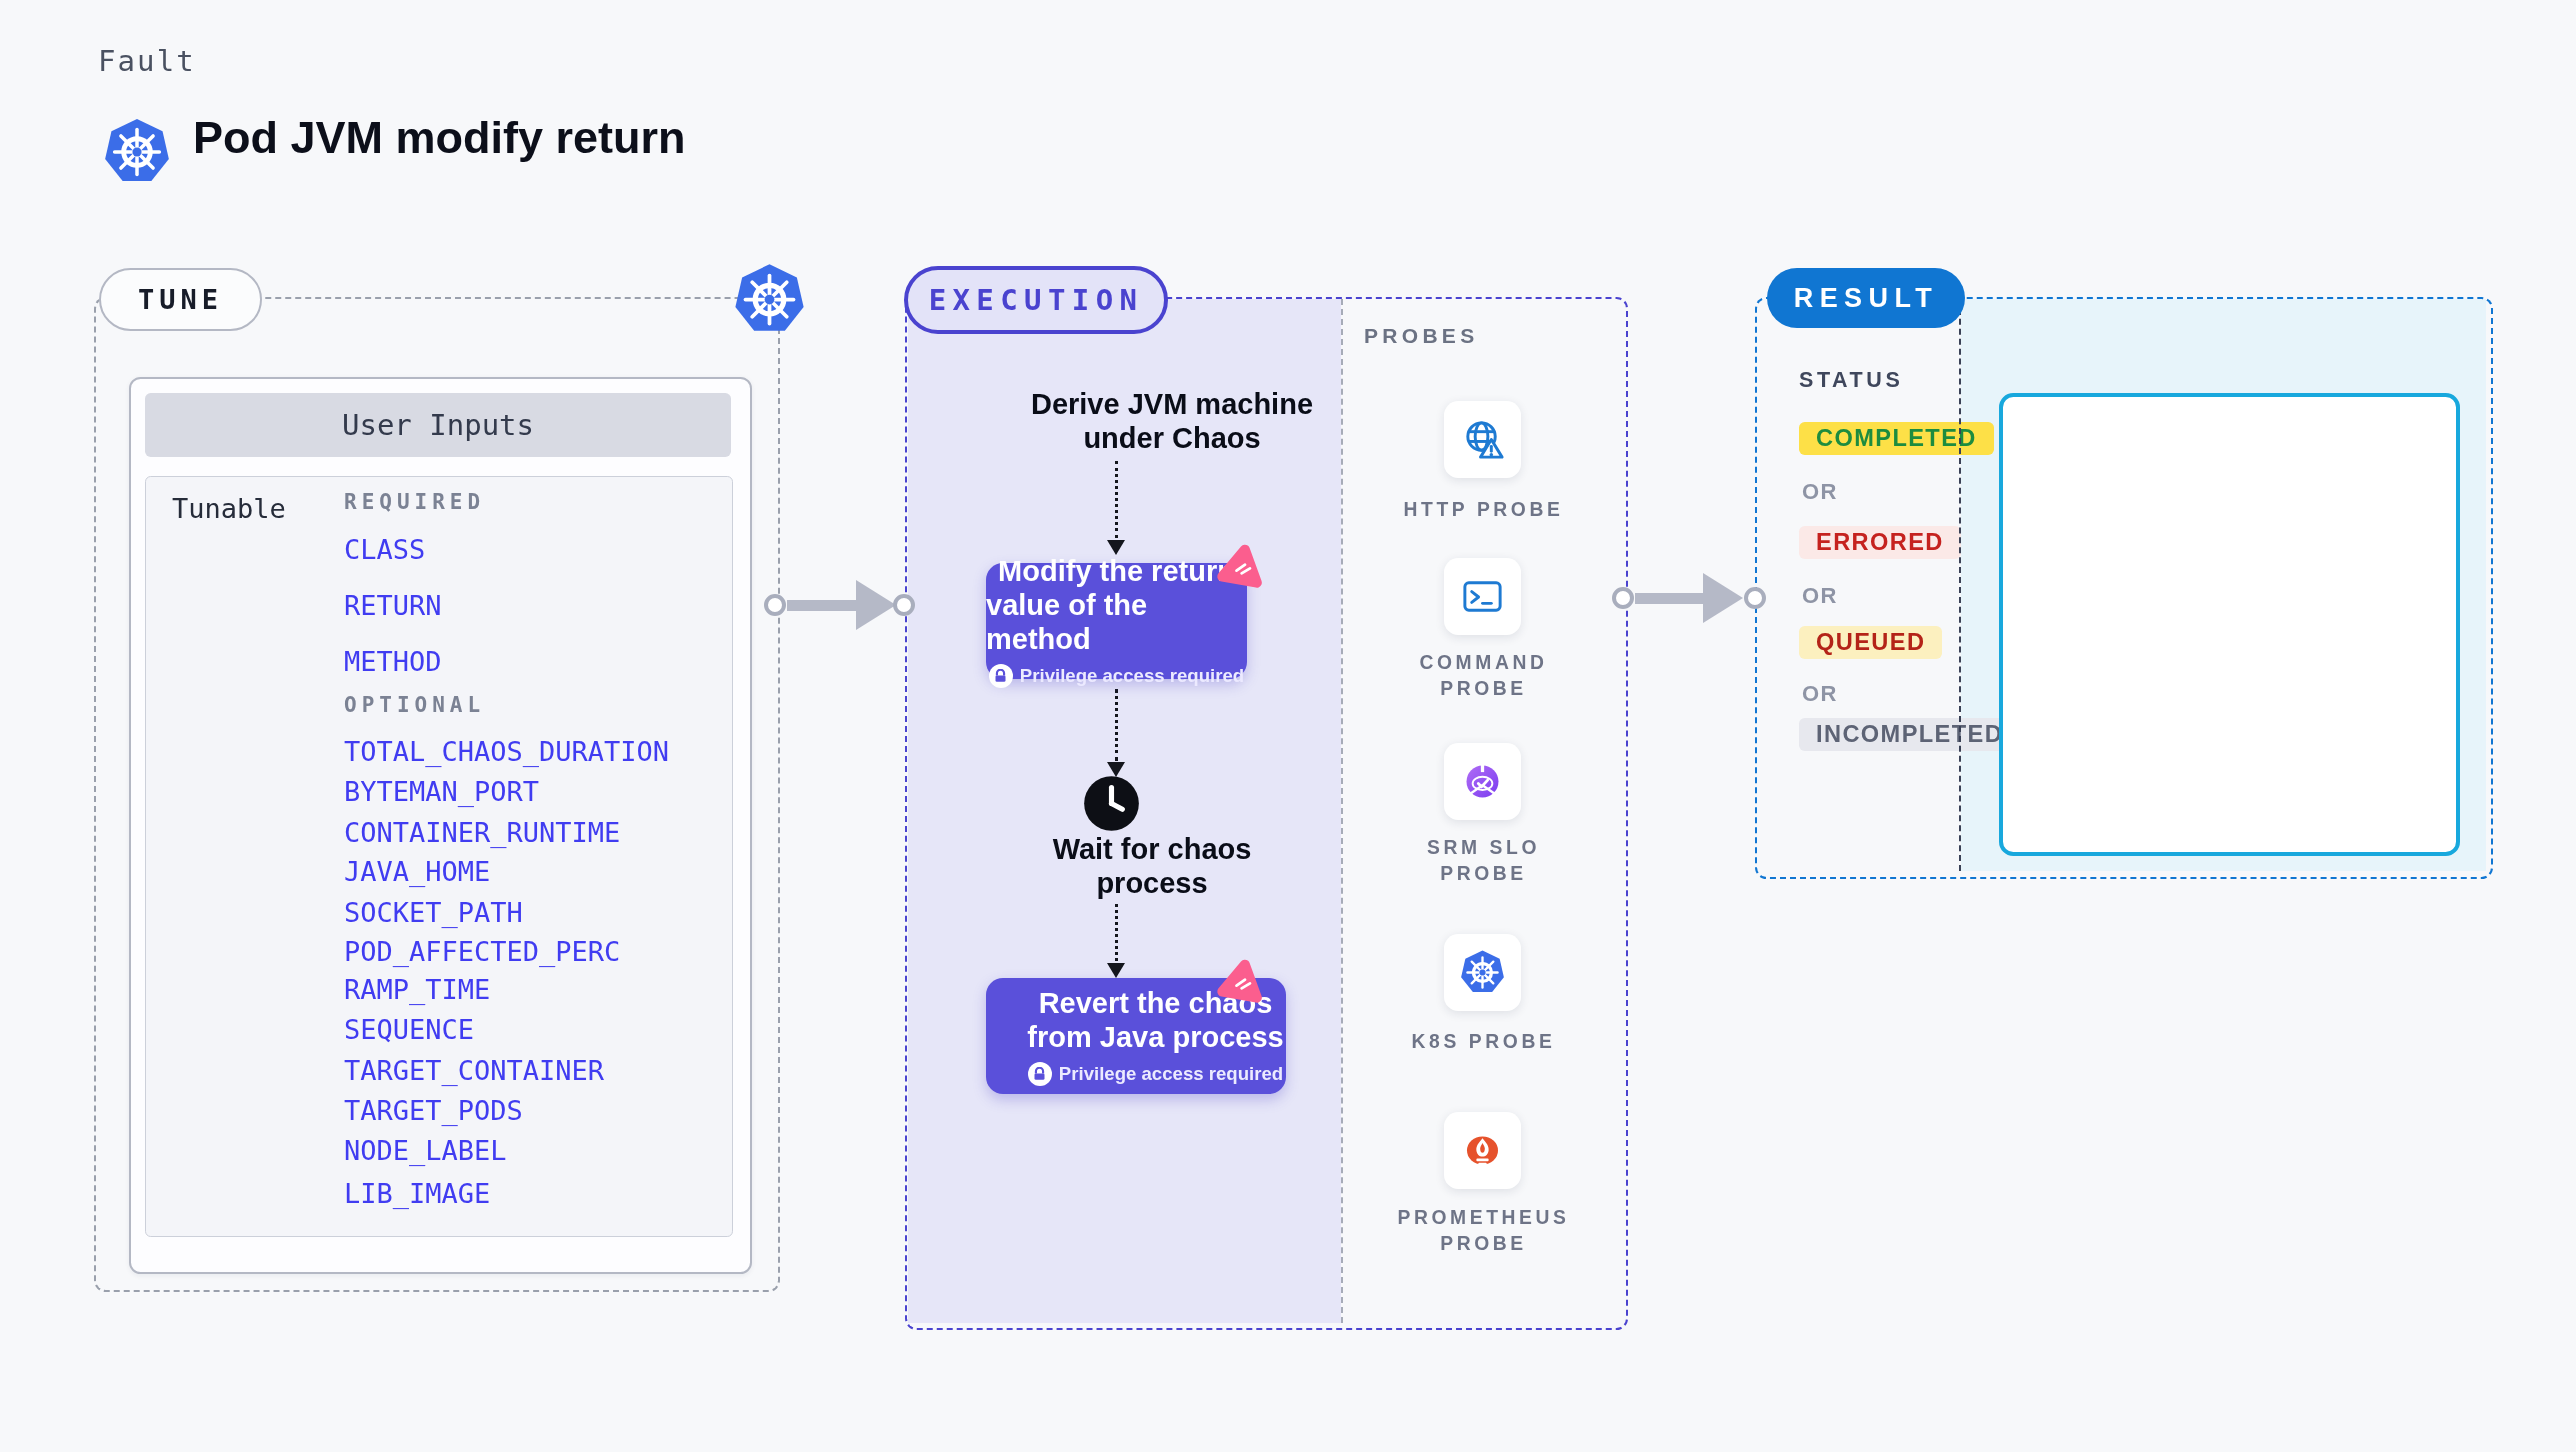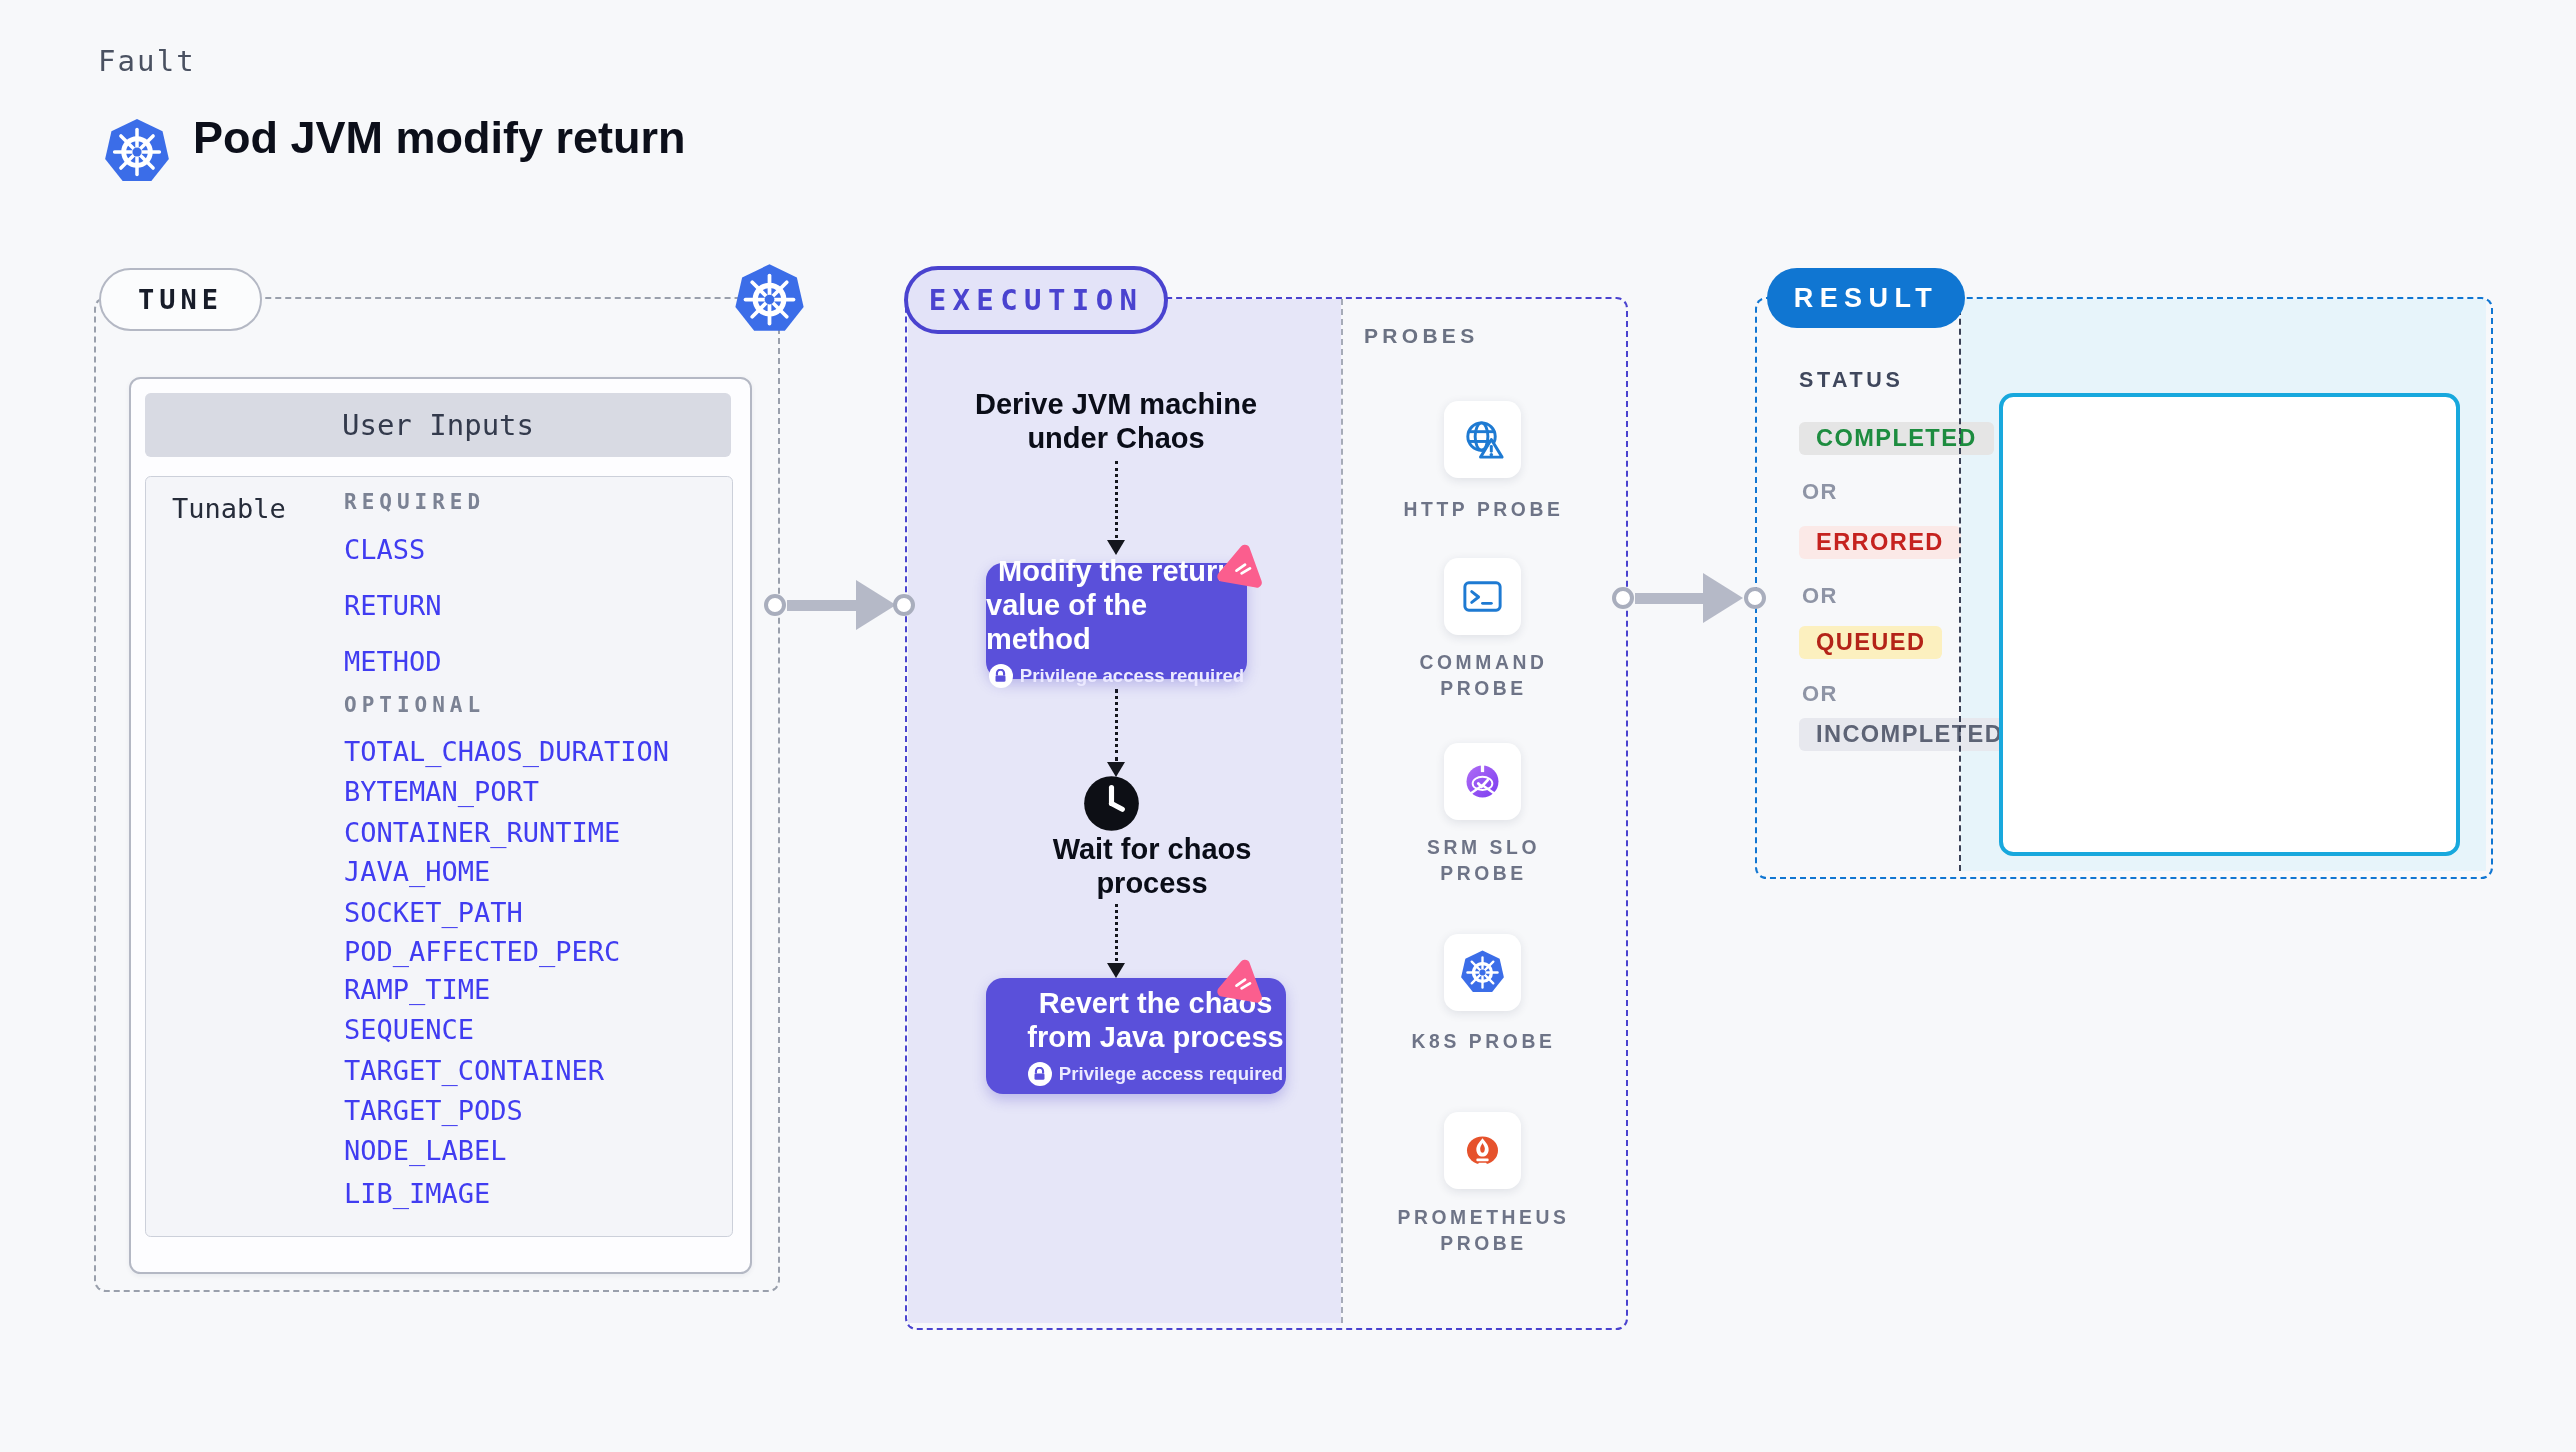--- a/index.html
+++ b/index.html
@@ -48,21 +48,21 @@
   .a2-line{left:1635px;top:593px;width:72px;}
   .a2-head{left:1703px;top:573px;}
   .a2-c1{left:1612px;top:587px;}
   .a2-c2{left:1744px;top:587px;}
 
   
   .exec-box{left:905px;top:297px;width:719px;height:1029px;border:2.9px dashed #4a43cf;border-radius:11.5px;}
   .exec-fill{left:908px;top:299px;width:433px;height:1024px;background:#e6e6f8;}
   .probes-divider{left:1341px;top:299px;height:1024px;width:0;border-left:2.1px dashed #a6abb8;z-index:2;}
   .step-text{width:330px;text-align:center;font-size:29px;font-weight:700;color:#0a0d18;line-height:34px;z-index:3;}
-  .step1{left:951px;top:387px;}
+  .step1{left:1007px;top:387px;}
   .waittxt{left:987px;top:832px;}
   .dot-line{width:0;border-left:3.6px dotted #14161d;z-index:3;}
   .dl1{left:1115px;top:461px;height:77px;}
   .dl2{left:1115px;top:689px;height:72px;}
   .dl3{left:1115px;top:904px;height:57px;}
   .dot-head{width:0;height:0;border-left:9.3px solid transparent;border-right:9.3px solid transparent;
             border-top:15.8px solid #14161d;z-index:3;}
   .dh1{left:1107px;top:540px;}
   .dh2{left:1107px;top:762px;}
   .dh3{left:1107px;top:963px;}
@@ -339,21 +339,21 @@
     <div class="abs flow-circle a2-c1"></div>
     <div class="abs flow-circle a2-c2"></div>
   </div>
 
   <div class="abs result-cyan"></div>
   <div class="abs result-box"></div>
   <div class="abs result-divider"></div>
   <div class="abs pill result-pill">RESULT</div>
 
   <div class="abs status-label">STATUS</div>
-  <div class="status-badge sb1" style="background: #e5e5e5; color: rgb(29, 140, 63);">COMPLETED</div>
+  <div class="status-badge sb1" style="background: #fde047; color: rgb(29, 140, 63);">COMPLETED</div>
   <div class="abs or-label or1">OR</div>
   <div class="status-badge sb2" style="background: rgb(251, 233, 231); color: rgb(197, 34, 31);">ERRORED</div>
   <div class="abs or-label or2">OR</div>
   <div class="status-badge sb3" style="background: rgb(252, 240, 191); color: rgb(180, 35, 24);">QUEUED</div>
   <div class="abs or-label or3">OR</div>
   <div class="status-badge sb4" style="background: rgb(231, 232, 238); color: rgb(93, 99, 117);">INCOMPLETED</div>
 
   <div class="abs output-card"></div>
   <div class="abs out-header mono">Output</div>
 

